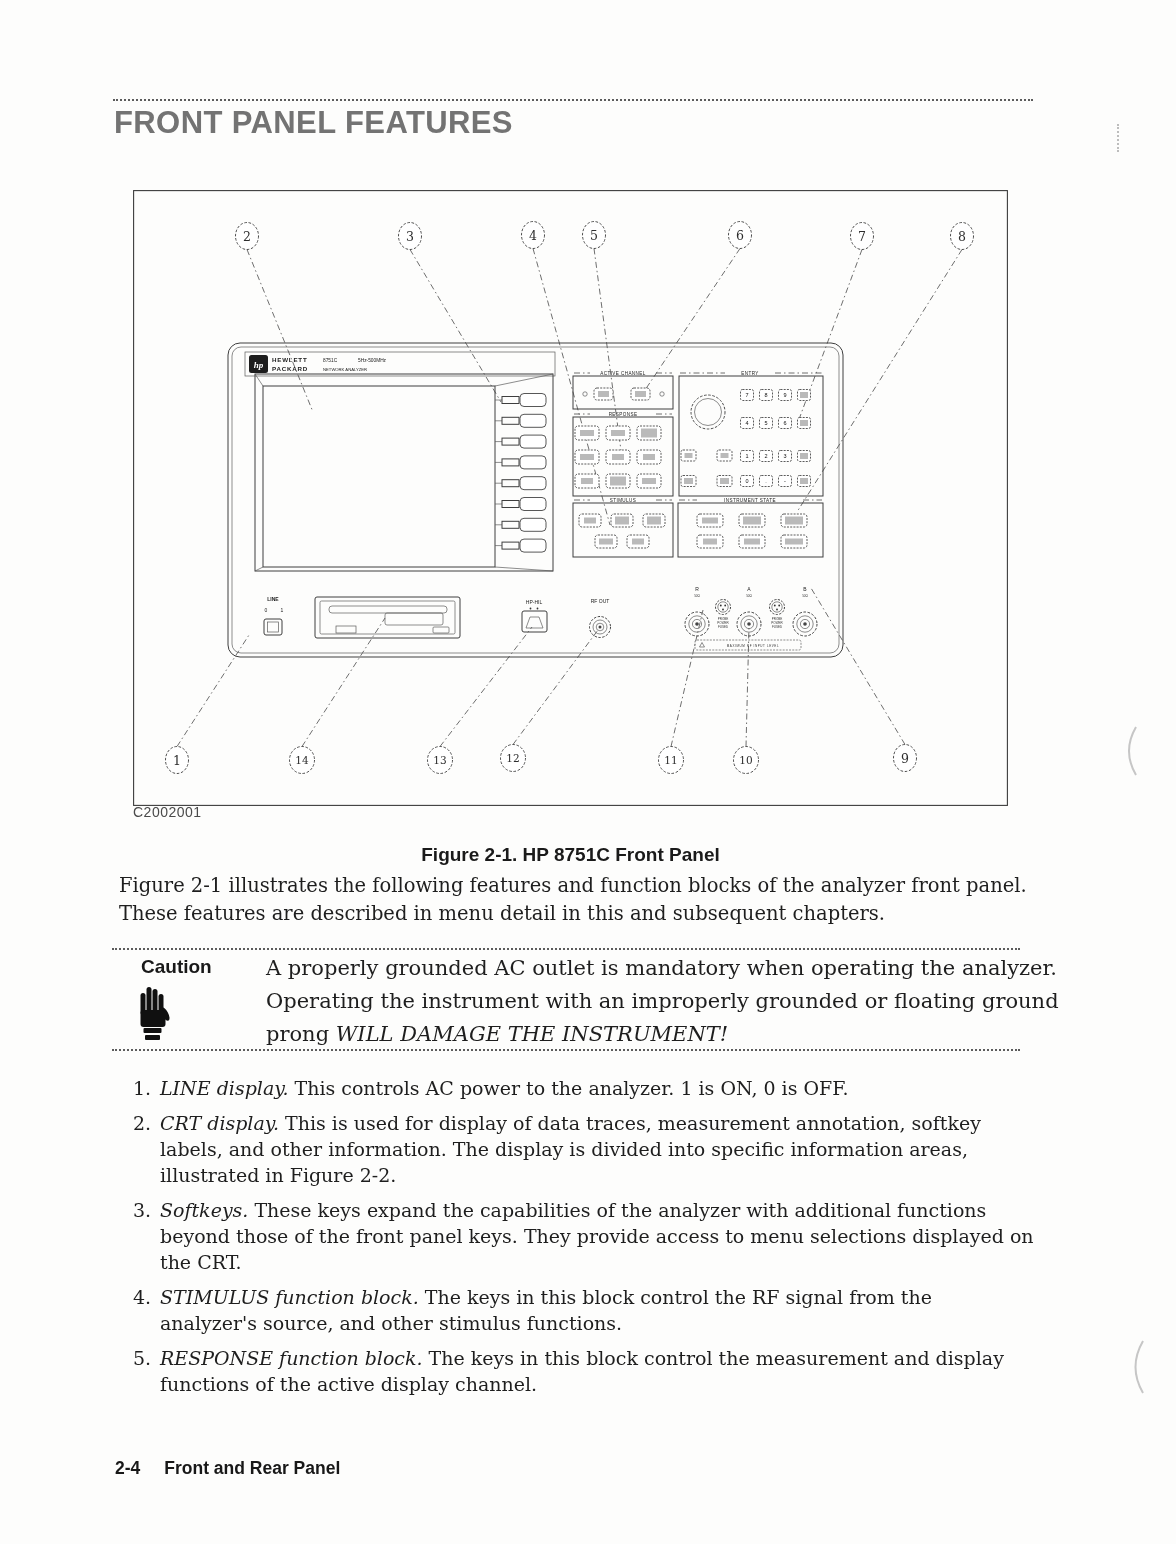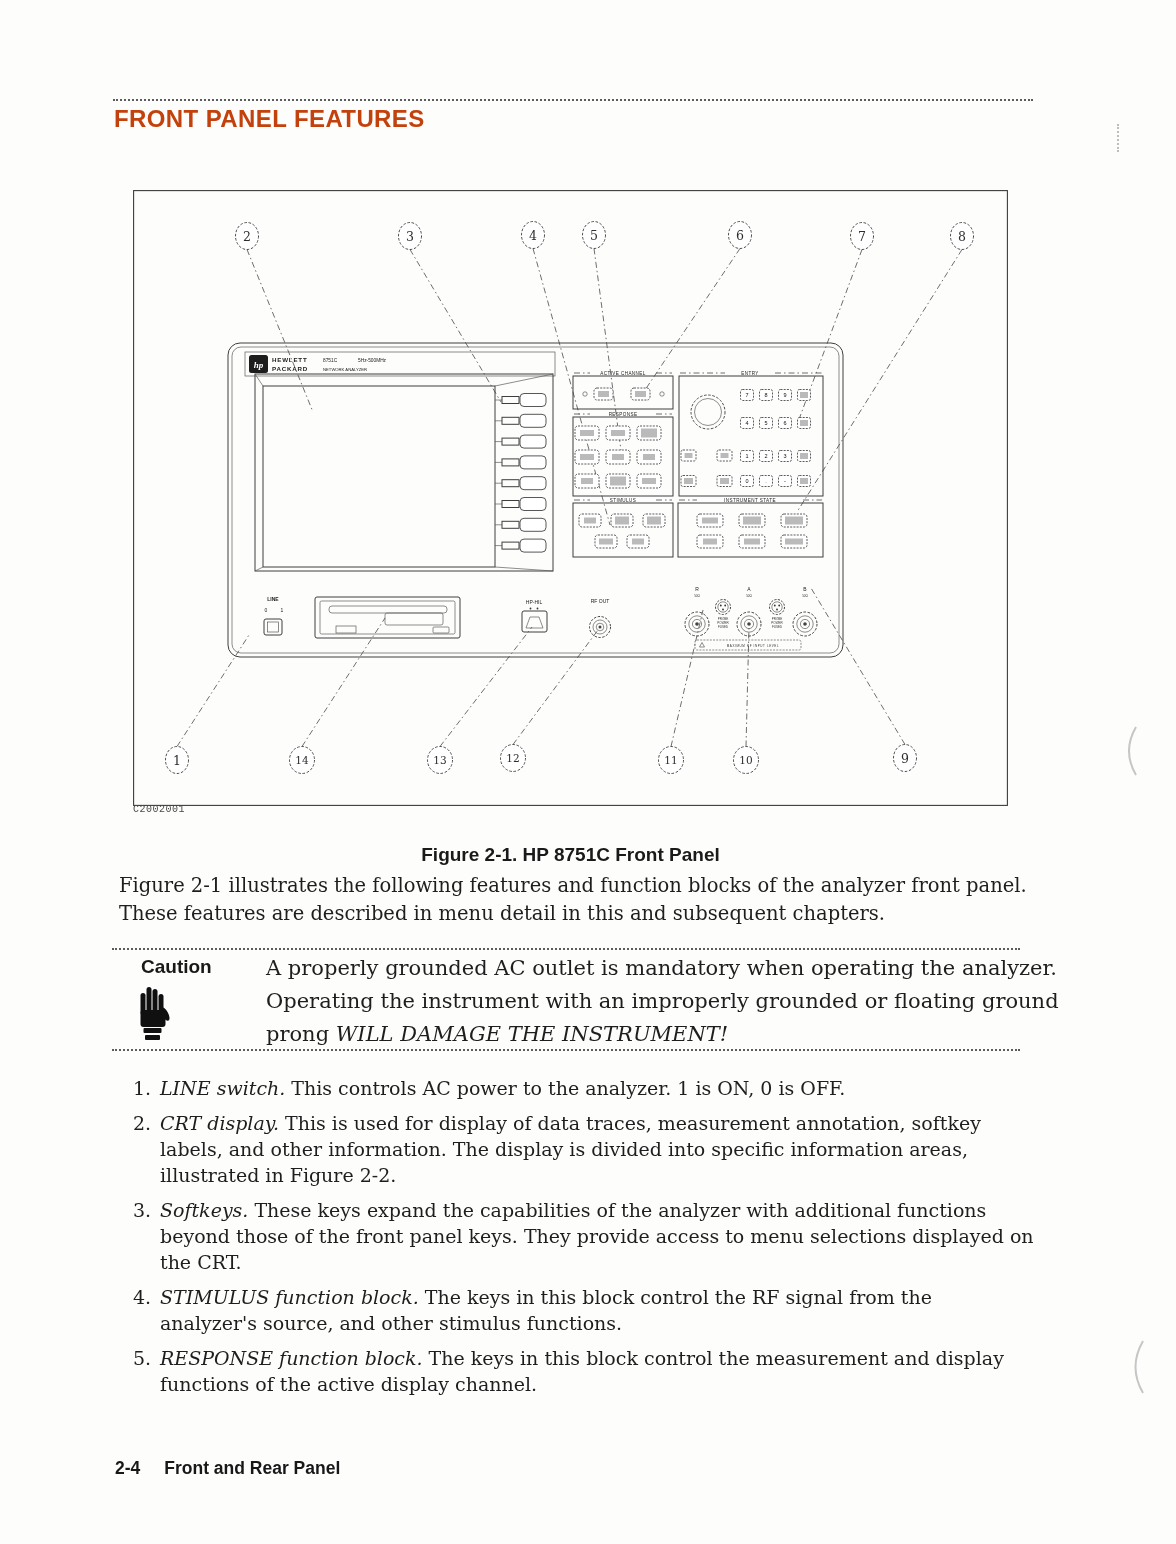--- a/index.html
+++ b/index.html
@@ -1,24 +1,24 @@
 <!DOCTYPE html>
 <html><head>
 <meta charset="utf-8">
 <style>
   html,body{margin:0;padding:0;background:#f2f2f0;}
   #page{position:relative;width:1176px;height:1544px;background:#fdfdfc;overflow:hidden;
         font-family:"DejaVu Serif",serif;color:#1e1e1e;}
   .abs{position:absolute;}
   .rule{height:0;border-top:2px dotted #5c5c5c;}
   #page-title{left:114px;top:105px;font-family:"Liberation Sans",sans-serif;
-              font-weight:bold;font-size:24px;letter-spacing:.4px;color:#c2410c;}
+              font-weight:bold;font-size:31px;letter-spacing:.4px;color:#737373;}
   #fig-caption{left:133px;top:844px;width:875px;text-align:center;
                font-family:"Liberation Sans",sans-serif;font-weight:bold;font-size:19px;color:#1a1a1a;}
-  #photo-code{left:133px;top:804px;font-family:Liberation Mono, monospace;font-size:10px;color:#4a4a4a;letter-spacing:.5px;}
+  #photo-code{left:133px;top:804px;font-family:Liberation Sans, sans-serif;font-size:14px;color:#4a4a4a;letter-spacing:.5px;}
   #intro{left:119px;top:872px;font-size:19.5px;line-height:28px;}
   #caution-label{left:117px;top:956px;font-family:"Liberation Sans",sans-serif;font-weight:bold;font-size:19px;color:#191919;margin-left:24px;}
   #caution-text{left:266px;top:952px;font-size:21px;line-height:33px;}
   .it{font-style:italic;}
   #list{left:133px;top:1075px;width:905px;}
   .item{display:flex;margin-bottom:9px;font-size:19px;line-height:26px;}
   .item .num{width:27px;flex:0 0 27px;}
   .item .lead{font-style:italic;margin-right:6px;}
   #footer{left:115px;top:1458px;font-family:"Liberation Sans",sans-serif;font-weight:bold;font-size:17.5px;color:#181818;}
   #footer .sec{margin-left:24px;}
@@ -523,21 +523,21 @@
     <div><span>A properly grounded AC outlet is mandatory when operating the analyzer.</span></div>
     <div><span>Operating the instrument with an improperly grounded or floating ground</span></div>
     <div><span>prong</span> <span class="it">WILL DAMAGE THE INSTRUMENT!</span></div>
   </div>
 
   <div class="abs rule" style="left:112px;top:1049px;width:908px;"></div>
 
   <div class="abs" id="list">
     <div class="item">
       <span class="num">1.</span>
-      <div class="itext"><span class="lead">LINE switch.</span><span>This controls AC power to the analyzer. 1 is ON, 0 is OFF.</span></div>
+      <div class="itext"><span class="lead">LINE display.</span><span>This controls AC power to the analyzer. 1 is ON, 0 is OFF.</span></div>
     </div>
     <div class="item">
       <span class="num">2.</span>
       <div class="itext" style="max-width:872px"><span class="lead">CRT display.</span><span>This is used for display of data traces, measurement annotation, softkey labels, and other information. The display is divided into specific information areas, illustrated in Figure 2-2.</span></div>
     </div>
     <div class="item">
       <span class="num">3.</span>
       <div class="itext" style="max-width:900px"><span class="lead">Softkeys.</span><span>These keys expand the capabilities of the analyzer with additional functions beyond those of the front panel keys. They provide access to menu selections displayed on the CRT.</span></div>
     </div>
     <div class="item">

